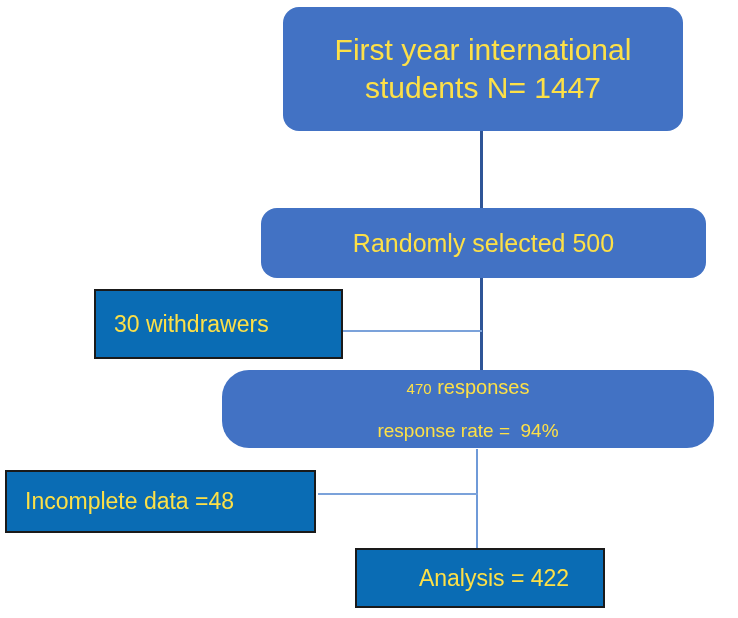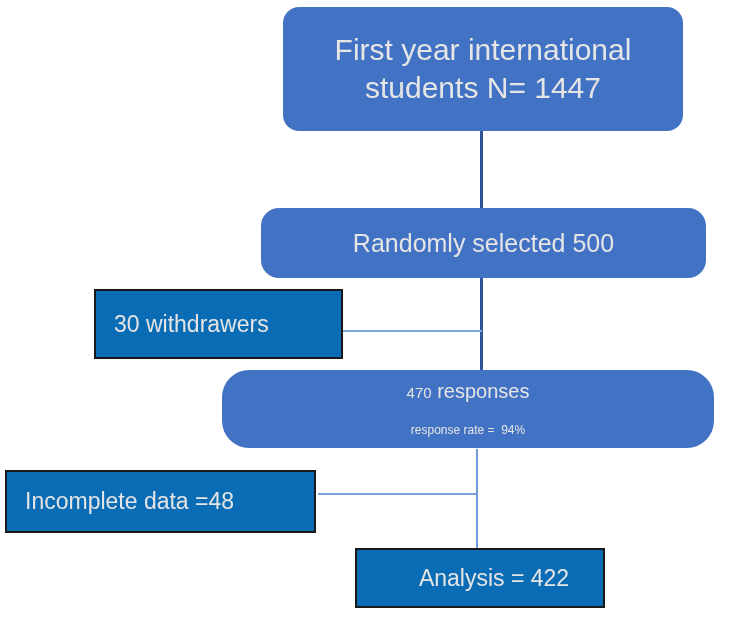--- a/index.html
+++ b/index.html
@@ -19,21 +19,21 @@
   }
 
   
   .node {
     position: absolute;
     box-sizing: border-box;
     display: flex;
     flex-direction: column;
     align-items: center;
     justify-content: center;
-    color: #e5e5e5;
+    color: #fde047;
     text-align: center;
     line-height: 1.15;
   }
   .node-round {
     background: #4272c4;
     border-radius: 16px;
   }
   .node-sharp {
     background: #0a6cb4;
     border: 2px solid #1a1a1a;
@@ -45,21 +45,20 @@
     width: 400px; height: 124px;
     font-size: 30px;
     padding: 0 14px;
   }
   #node-cohort .line2 { margin-top: 4px; }
 
   #node-sample {
     left: 261px;  top: 208px;
     width: 445px; height: 70px;
     font-size: 25px;
-    border-radius: 18px;
   }
 
   #node-withdrawers {
     left: 94px;   top: 289px;
     width: 249px; height: 70px;
     font-size: 23px;
     justify-content: center;
     align-items: flex-start;
     padding-left: 18px;
   }
@@ -71,21 +70,21 @@
     border-radius: 27px;
   }
   #node-responses .resp-main {
     font-size: 20px;
     white-space: nowrap;
   }
   #node-responses .resp-main .count {
     font-size: 15px;
   }
   #node-responses .resp-sub {
-    font-size: 12px;
+    font-size: 19px;
     margin-top: 21px;
     white-space: pre;
   }
 
   #node-incomplete {
     left: 5px;    top: 470px;
     width: 311px; height: 63px;
     font-size: 23px;
     justify-content: center;
     align-items: flex-start;

